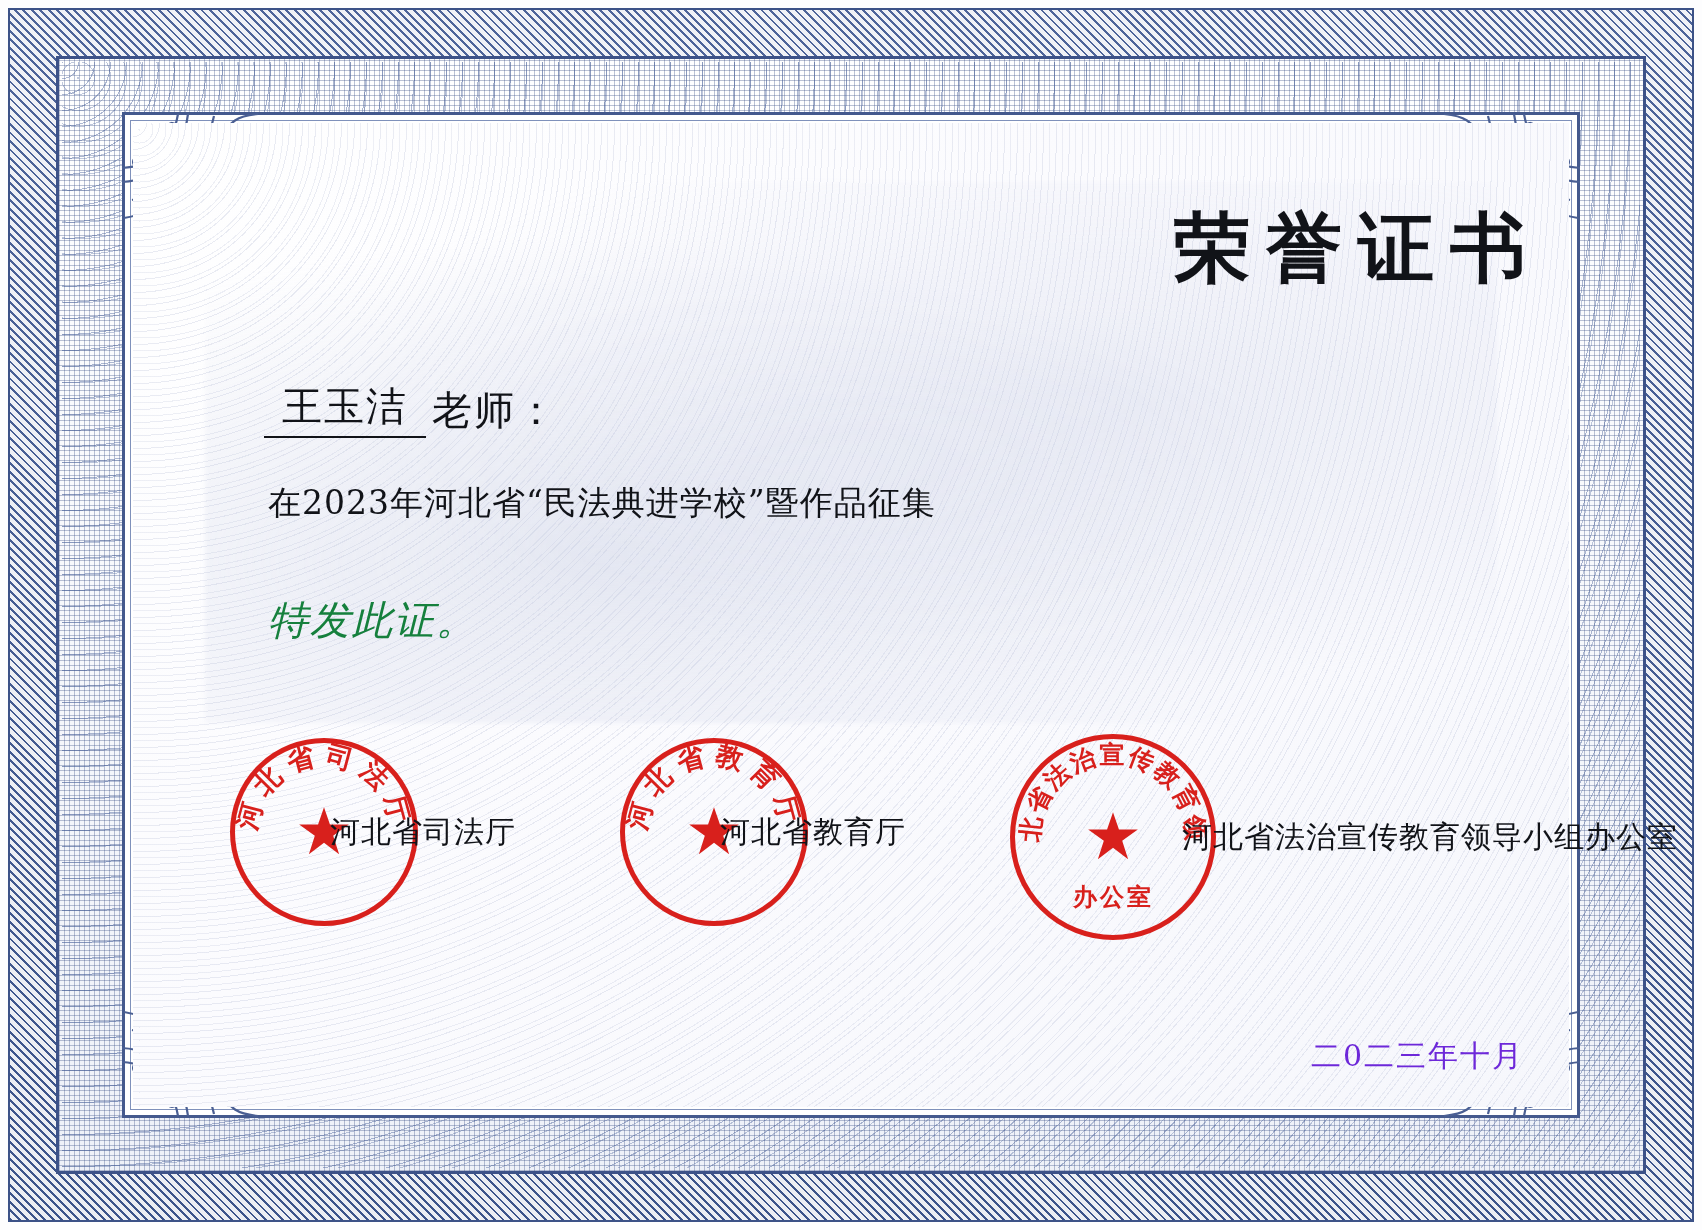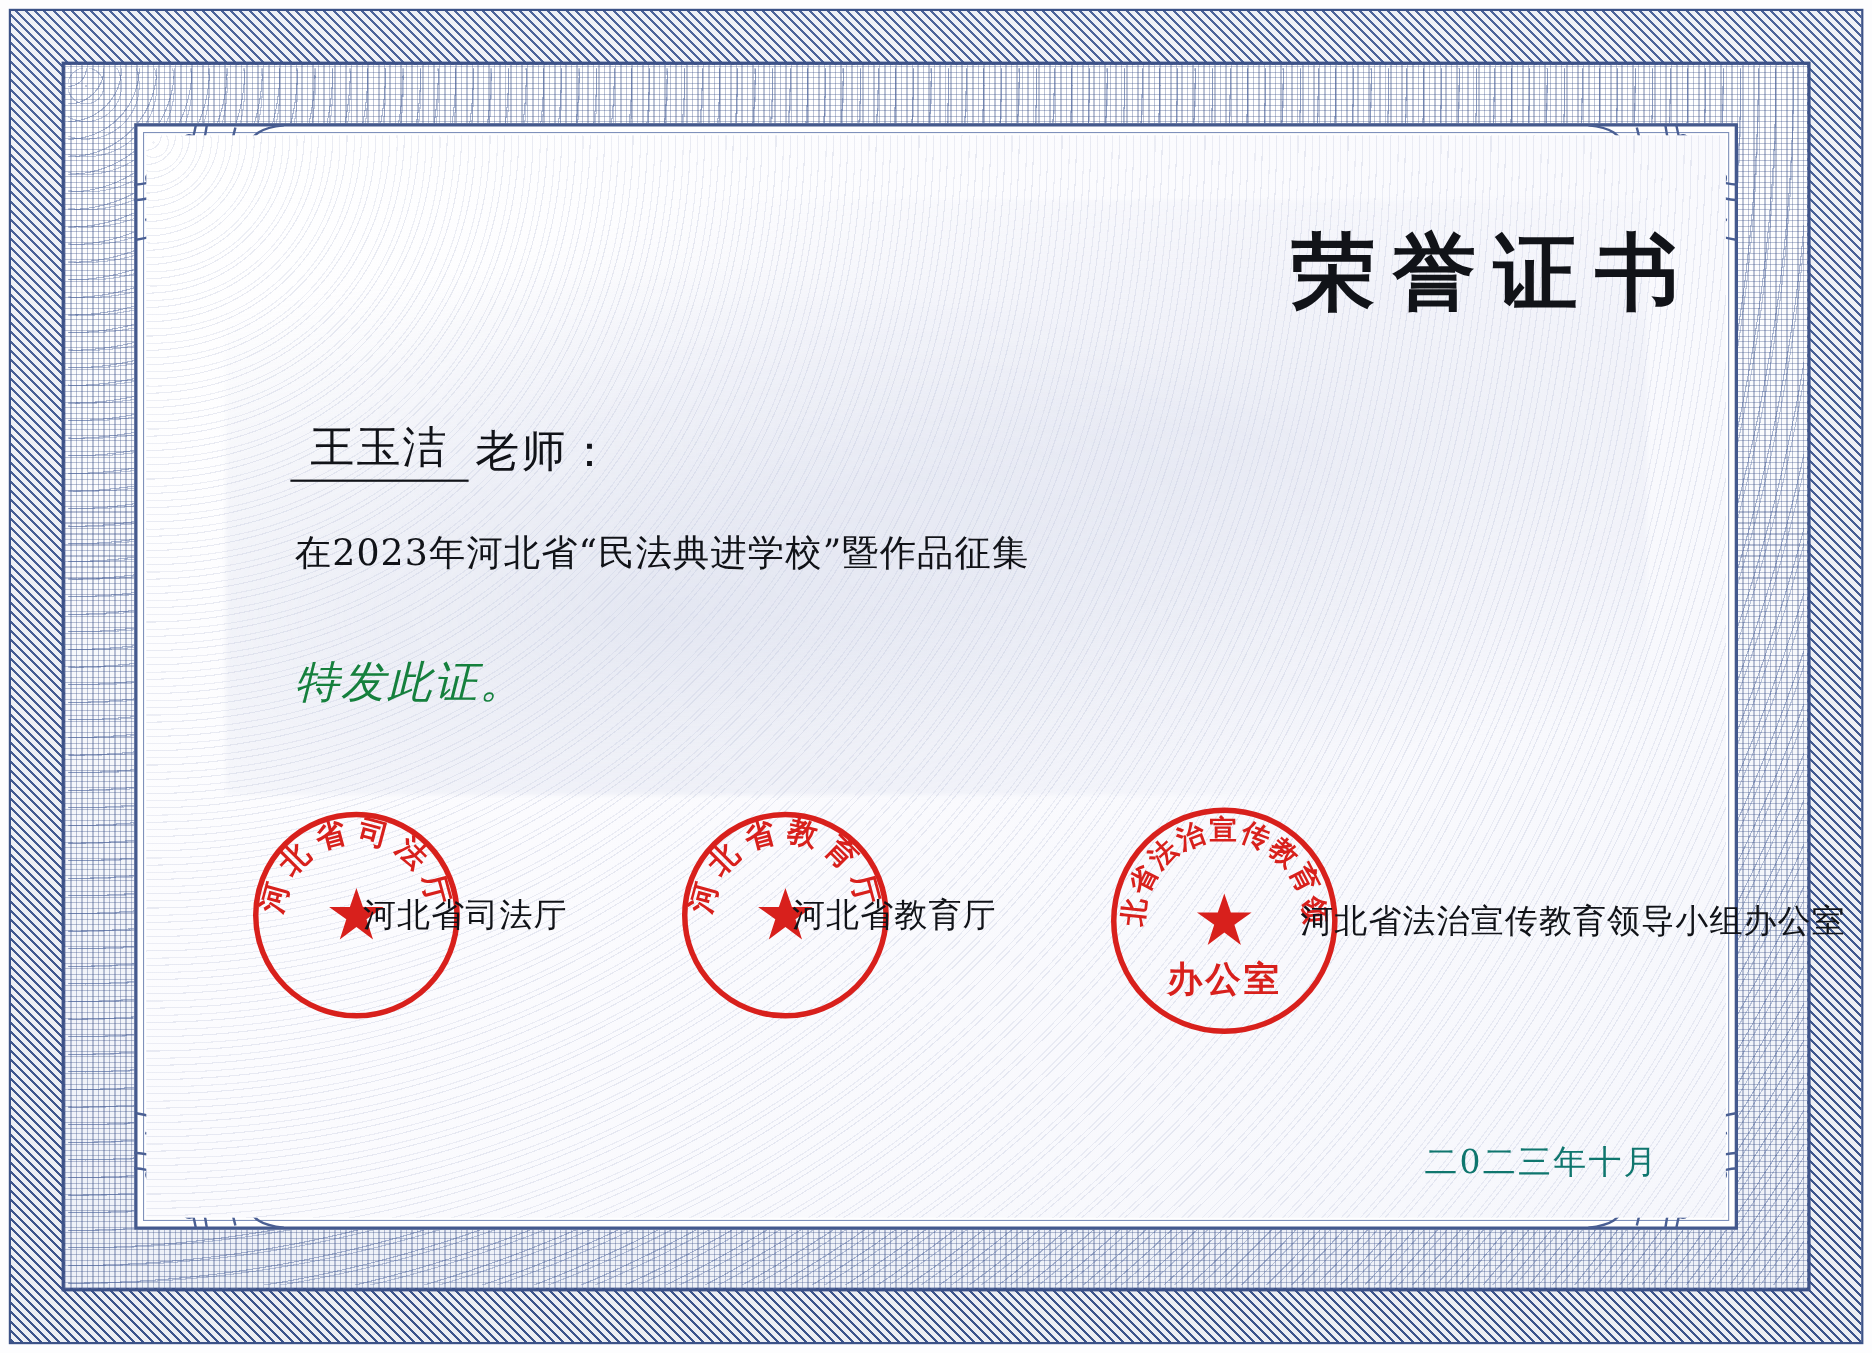--- a/index.html
+++ b/index.html
@@ -236,44 +236,44 @@
     font-weight: 700;
   }
 
   .seal-bottom-label {
     position: absolute;
     left: 1px;
     right: 0;
     bottom: 22px;
     text-align: center;
     color: #d8201c;
-    font-size: 32px;
+    font-size: 24px;
     font-weight: 700;
     letter-spacing: 3px;
     font-family: "DejaVu Sans", "Liberation Sans", sans-serif;
   }
 
   .org-label {
     font-size: 30px;
     color: #111318;
     letter-spacing: 1px;
     white-space: nowrap;
     margin-left: -88px;
     position: relative;
     z-index: 2;
   }
   .org-label.wide { margin-left: -34px; }
 
   .date-line {
     position: absolute;
-    right: 24px;
+    right: 8px;
     top: 308px;
     font-size: 30px;
     letter-spacing: 2px;
-    color: #0f766e;
+    color: #6d28d9;
   }
 </style>
 </head>
 <body>
 
 <div class="certificate">
 
   <div class="border-outer"></div>
   <div class="border-mid"></div>
   <div class="border-guilloche"></div>

